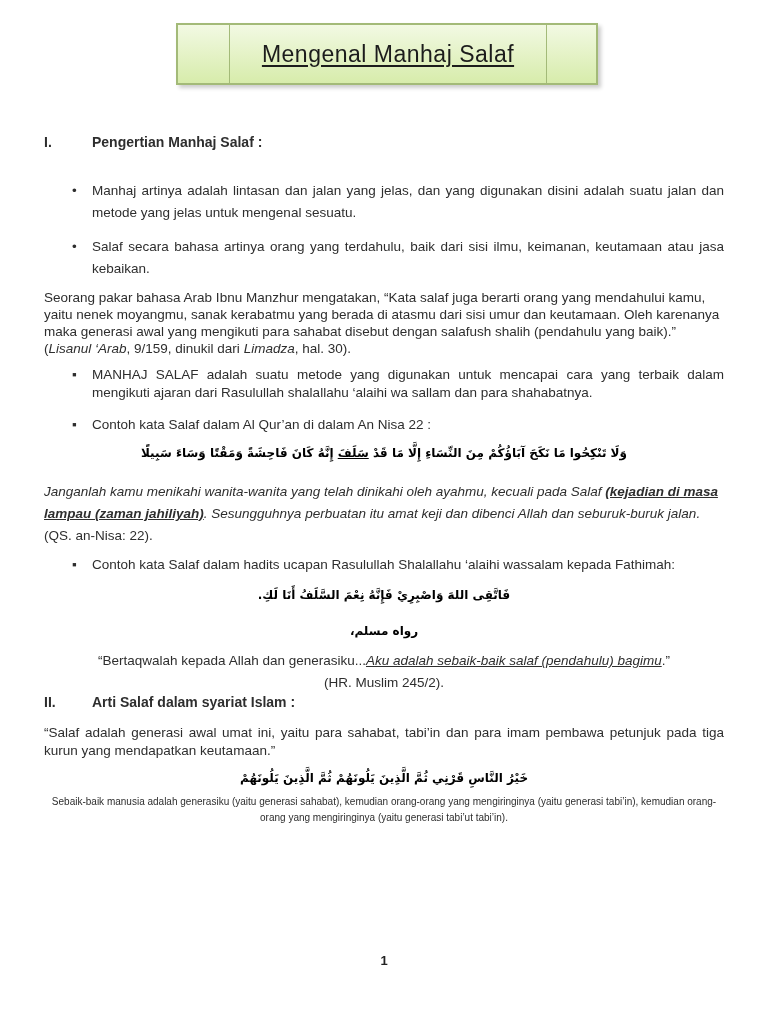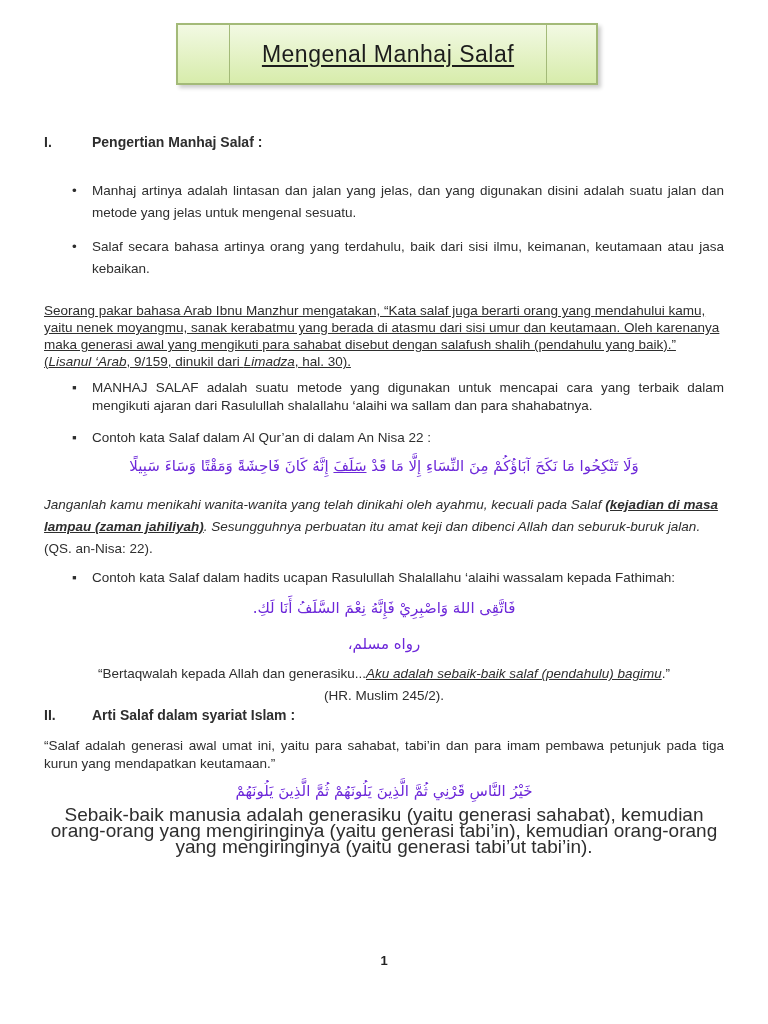--- a/index.html
+++ b/index.html
@@ -55,44 +55,44 @@
   .lh22{line-height:22px;}
   .lh18{line-height:18px;}
   .just{text-align:justify;}
   .italic{font-style:italic;}
   .bold-underline{font-weight:bold;text-decoration:underline;}
   .italic-underline{font-style:italic;text-decoration:underline;}
   .arabic{
     font-family:"DejaVu Sans",sans-serif;
     direction:rtl;
     text-align:center;
-    font-weight:normal;
-    font-size:15px;
+    font-weight:bold;
+    font-size:12px;
     line-height:20px;
-    color:#6d28d9;
+    color:#000000;
   }
   .arabic .ar-underline{text-decoration:underline;}
   .centered{text-align:center;}
   .translation-center{
     text-align:center;
-    font-size:19px;
+    font-size:10px;
     line-height:16px;
   }
   .page-number{
     position:absolute;
     left:0;right:0;top:953px;
     text-align:center;
     font-size:13px;
     font-weight:bold;
     color:#222;
   }
   
   .mt-b1{margin-top:29px;}
   .mt-b2{margin-top:12px;}
-  .mt-p1{margin-top:22px;text-decoration:underline;}
+  .mt-p1{margin-top:9px;}
   .mt-b3{margin-top:9px;}
   .mt-b4{margin-top:14px;}
   .mt-ar1{margin-top:9px;}
   .mt-ip{margin-top:18px;}
   .mt-b5{margin-top:7px;}
   .mt-ar2{margin-top:9px;}
   .mt-rawi{margin-top:16px;}
   .mt-quote{margin-top:9px;}
   .mt-h2{}
   .mt-p2{margin-top:13px;}

